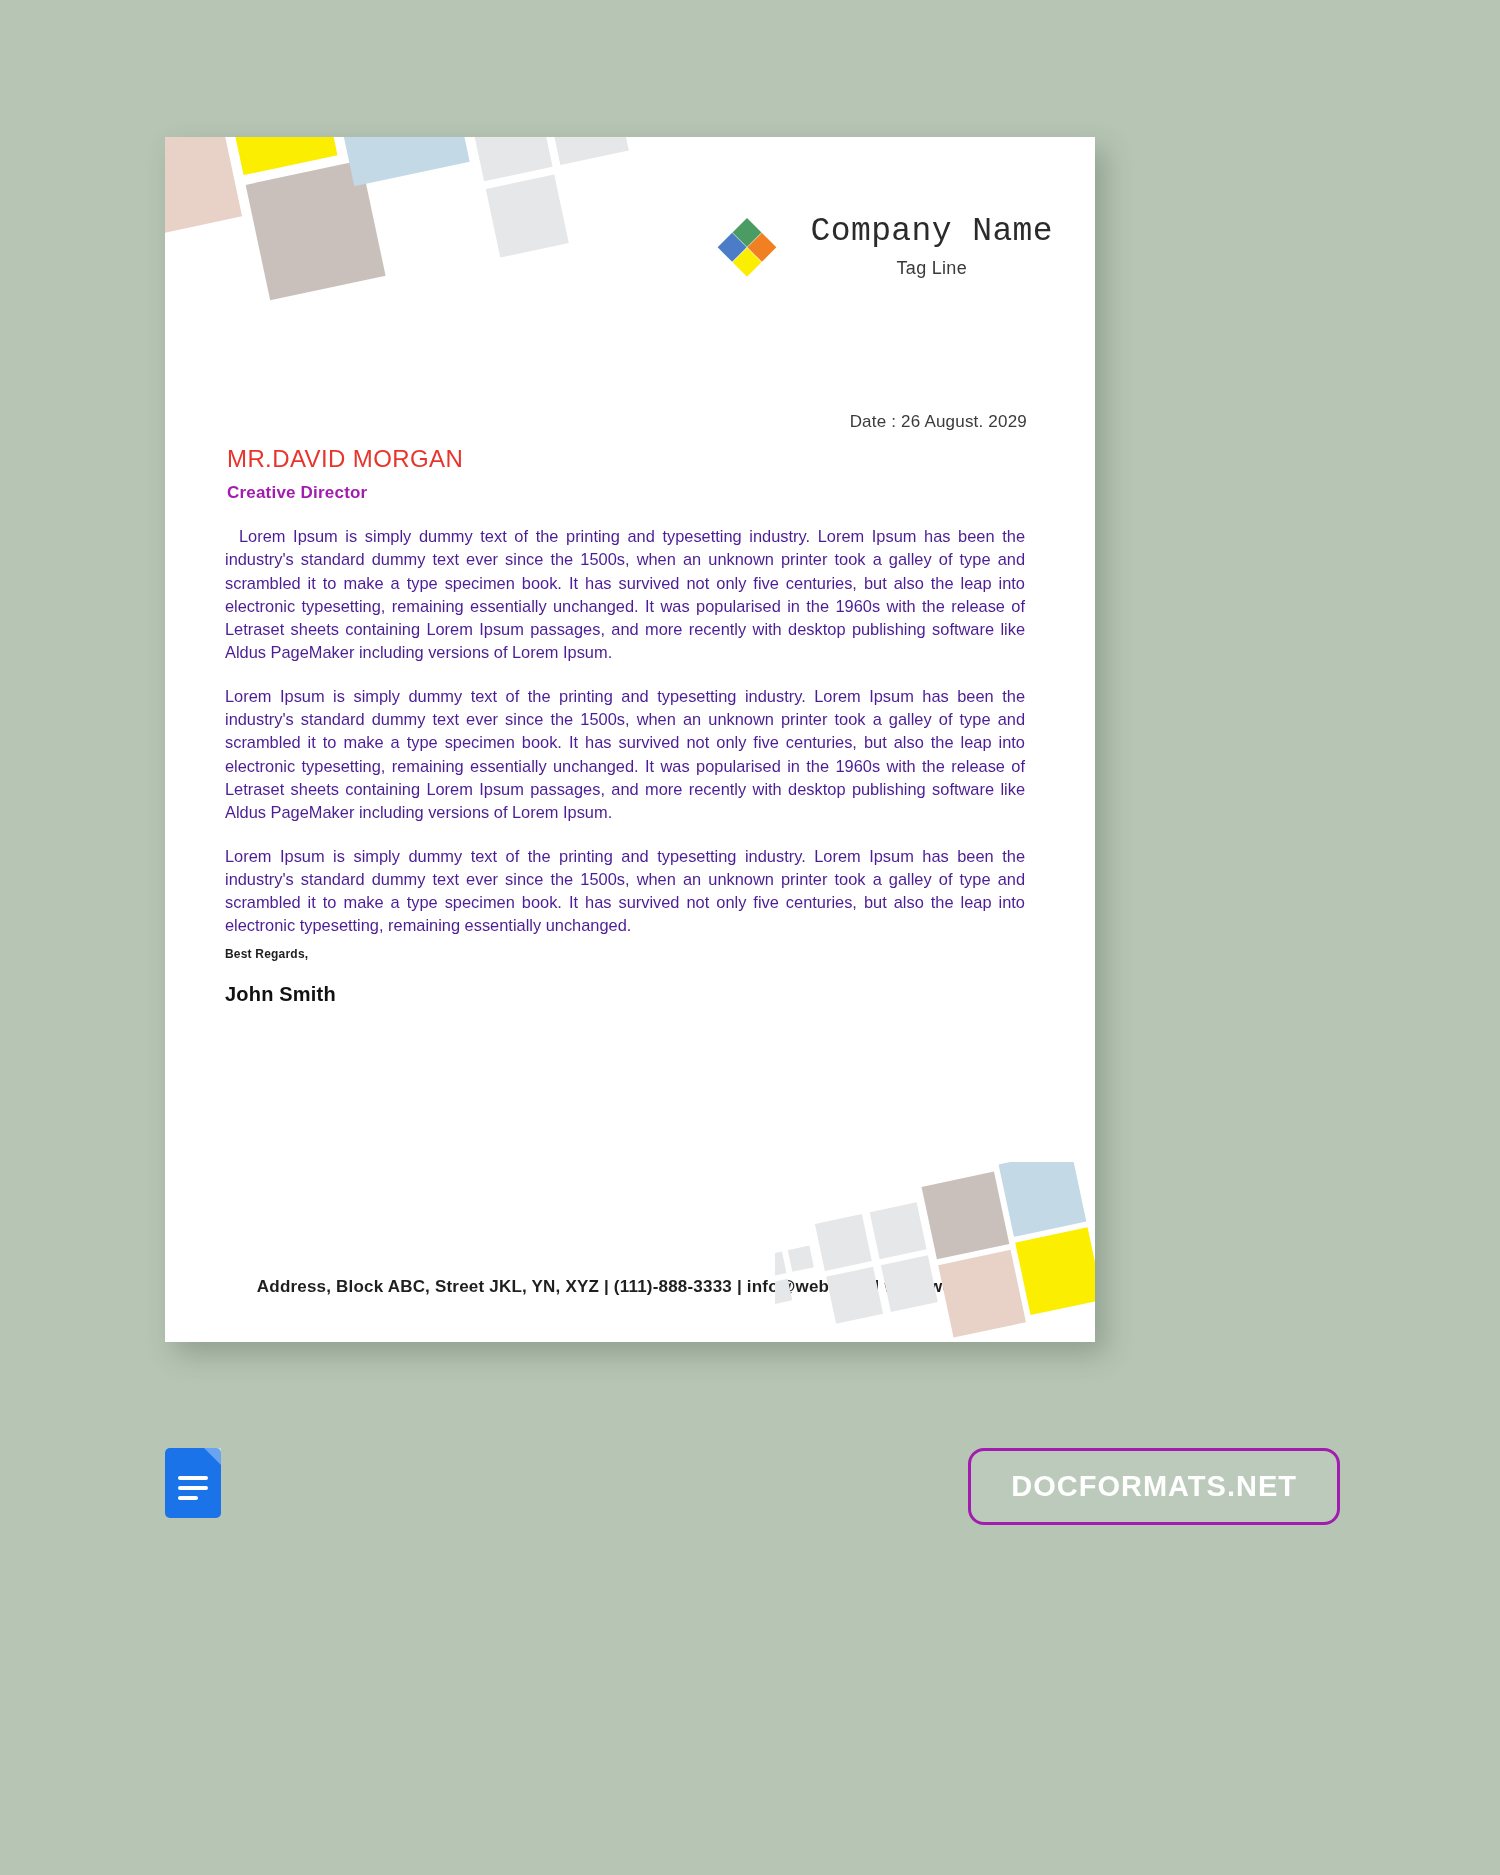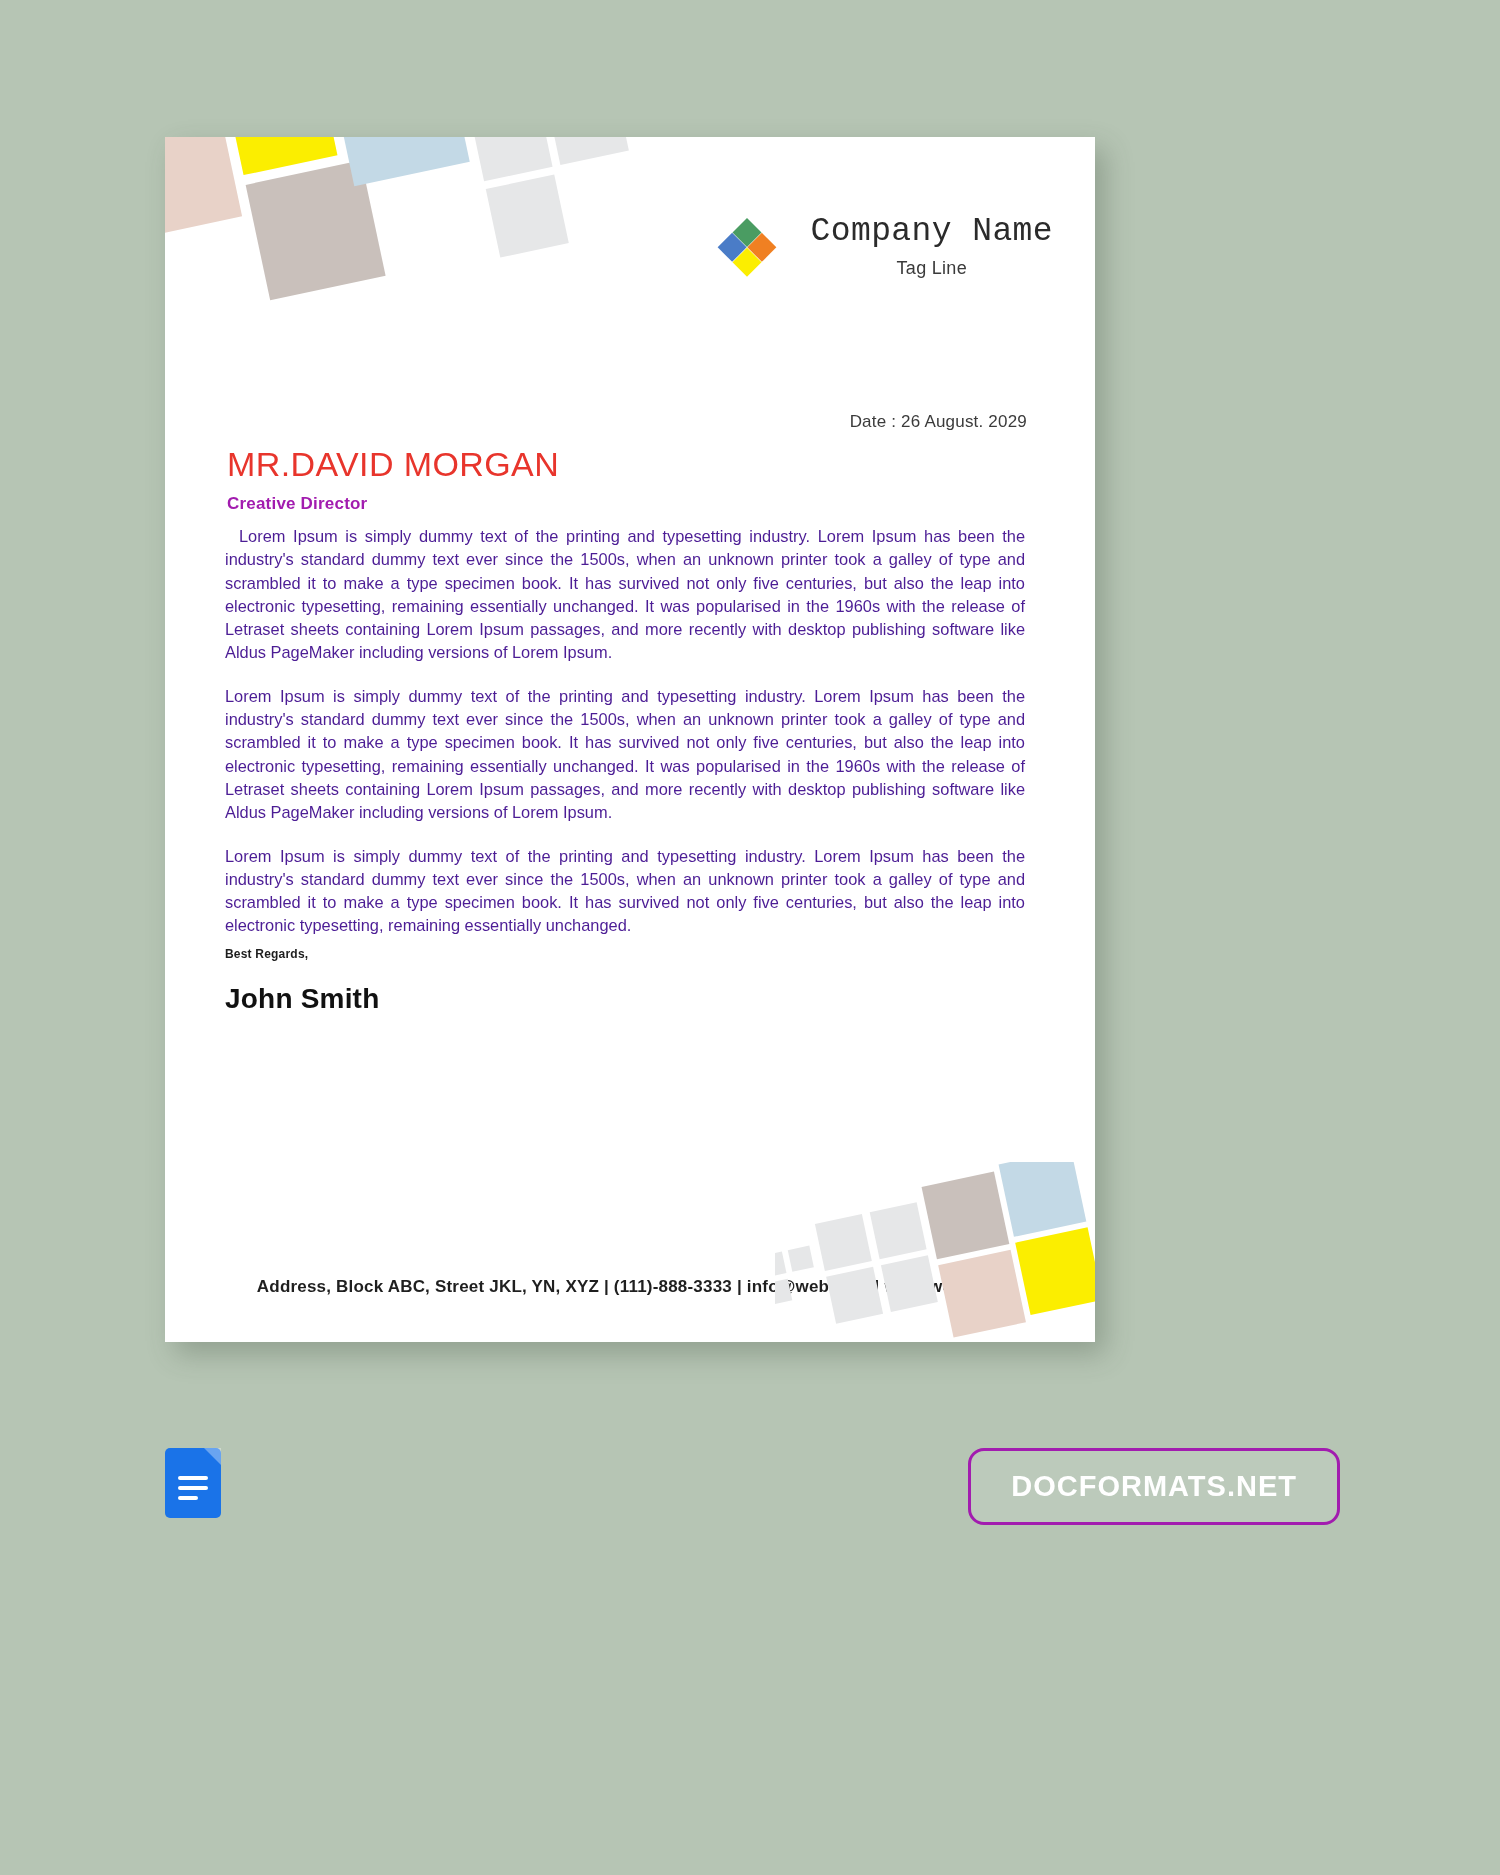--- a/index.html
+++ b/index.html
@@ -42,36 +42,36 @@
   }
   
   #date-line{
     position:absolute; right:68px; top:275px;
     font-size:17px; color:#3b3b3b; letter-spacing:.2px;
   }
   #recipient{
     position:absolute; left:62px; top:308px;
   }
   #recipient-name{
-    font-size:34px; color:#e8352c; letter-spacing:.4px; font-weight:400;
+    font-size:24px; color:#e8352c; letter-spacing:.4px; font-weight:400;
   }
   #recipient-title{
     font-size:17px; color:#a21caf; font-weight:700; margin-top:10px;
     letter-spacing:.2px;
   }
   #body-copy{
     position:absolute; left:60px; top:388px; width:800px;
     font-size:16.4px; line-height:1.42; color:#4c1d95;
     text-align:justify;
   }
   #body-copy p{ margin:0 0 20px 0; }
   #body-copy p:first-child{ text-indent:14px; }
   #sign-off{ position:absolute; left:60px; top:810px; }
   #regards{ font-size:12px; font-weight:700; color:#1d1d1d; letter-spacing:.2px;}
-  #signer{ font-size:28px; font-weight:700; color:#111; margin-top:22px; letter-spacing:.2px;}
+  #signer{ font-size:20px; font-weight:700; color:#111; margin-top:22px; letter-spacing:.2px;}
   #footer-contact{
     position:absolute; left:0; right:0; bottom:45px;
     text-align:center; font-size:17px; font-weight:700;
     color:#1f1f1f; letter-spacing:.2px;
   }
   
   #docs-icon{
     position:absolute; left:165px; top:1448px;
     width:56px; height:70px; background:#1a73e8; border-radius:5px;
   }

